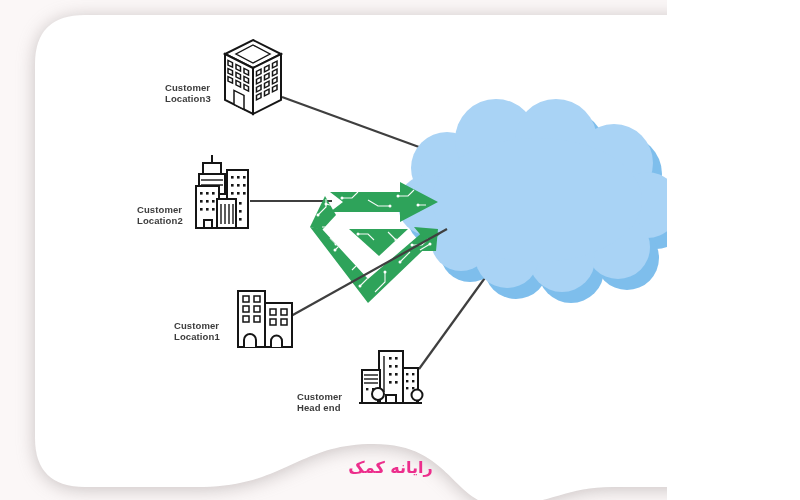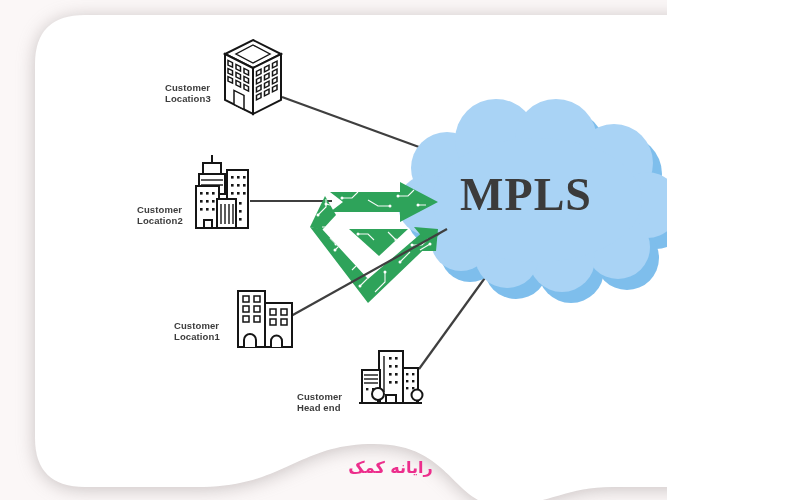--- a/index.html
+++ b/index.html
@@ -258,17 +258,16 @@
   </div>
   <div class="node-label" style="left:174px;top:320px">
     <div>Customer</div>
     <div>Location1</div>
   </div>
   <div class="node-label" style="left:297px;top:391px">
     <div>Customer</div>
     <div>Head end</div>
   </div>
 
-  <div class="mpls-label">MPLS</div>
 
   <div class="brand-label" dir="rtl">رایانه کمک</div>
 
 </div>
 
 </body></html>

